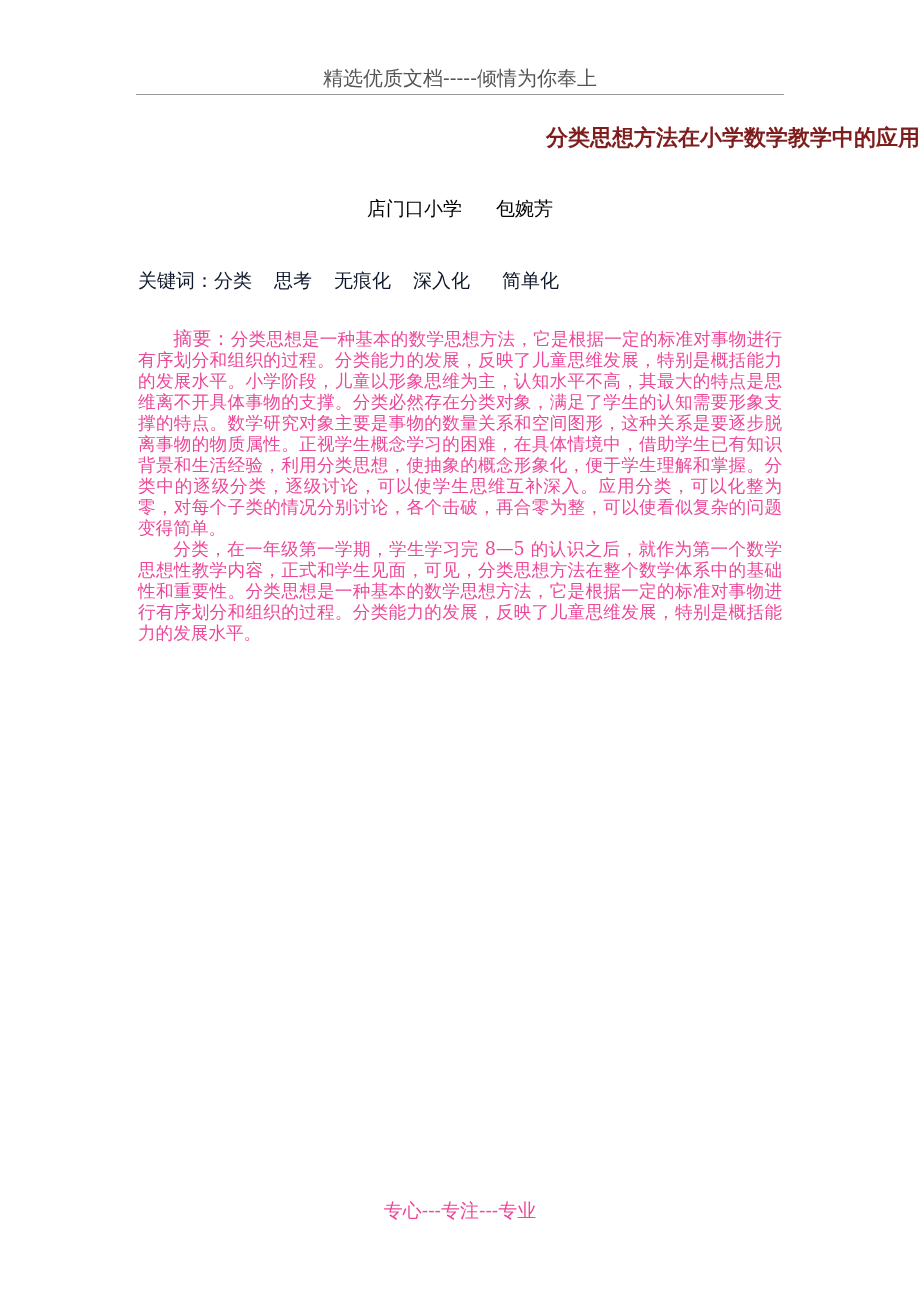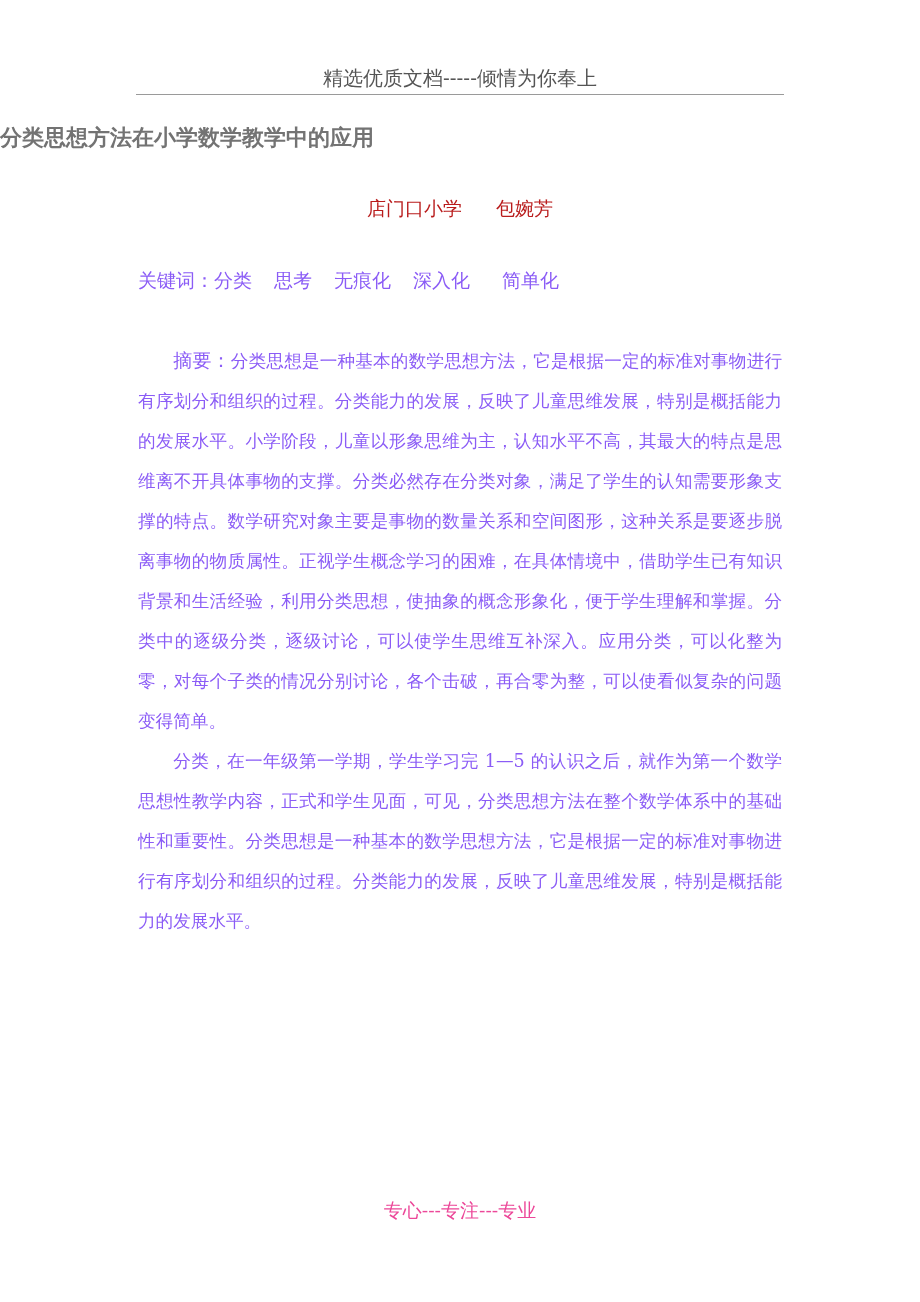--- a/index.html
+++ b/index.html
@@ -39,57 +39,57 @@
       top: 94px;
       width: 648px;
       height: 1px;
       background: #9a9a9a;
     }
     .title {
       position: absolute;
       left: 0;
       width: 920px;
       top: 122px;
-      text-align: left;
+      text-align: right;
       font-size: 22px;
       line-height: 32px;
       font-weight: bold;
-      color: #737373;
+      color: #7f1d1d;
       font-family: "DejaVu Sans", "Liberation Sans", sans-serif;
     }
     .author-line {
       position: absolute;
       left: 0;
       width: 920px;
       top: 194px;
       text-align: center;
       font-size: 19px;
       line-height: 28px;
-      color: #b91c1c;
+      color: #000000;
     }
     .author-line .gap { display: inline-block; width: 34px; }
     .keywords {
       position: absolute;
       left: 138px;
       top: 266px;
       font-size: 19px;
       line-height: 28px;
-      color: #8b5cf6;
+      color: #0f172a;
       white-space: nowrap;
     }
     .keywords .kw { display: inline-block; margin-right: 22px; }
     .keywords .kw.wide { margin-right: 32px; }
     .body-text {
       position: absolute;
       left: 138px;
-      top: 340px;
+      top: 328px;
       width: 644px;
       font-size: 17.6px;
-      line-height: 40px;
-      color: #8b5cf6;
+      line-height: 21px;
+      color: #ec4899;
       text-align: justify;
     }
     .body-text p {
       margin: 0;
       text-indent: 2em;
     }
     .abstract-label {
       font-size: 19px;
     }
     .footer-text {
@@ -116,18 +116,18 @@
   <div class="author-line">
     <span>店门口小学</span><span class="gap"></span><span>包婉芳</span>
   </div>
 
   <div class="keywords">
     <span>关键词：</span><span class="kw">分类</span><span class="kw">思考</span><span class="kw">无痕化</span><span class="kw wide">深入化</span><span class="kw">简单化</span>
   </div>
 
   <div class="body-text">
     <p><span class="abstract-label">摘要：</span><span>分类思想是一种基本的数学思想方法，它是根据一定的标准对事物进行有序划分和组织的过程。分类能力的发展，反映了儿童思维发展，特别是概括能力的发展水平。小学阶段，儿童以形象思维为主，认知水平不高，其最大的特点是思维离不开具体事物的支撑。分类必然存在分类对象，满足了学生的认知需要形象支撑的特点。数学研究对象主要是事物的数量关系和空间图形，这种关系是要逐步脱离事物的物质属性。正视学生概念学习的困难，在具体情境中，借助学生已有知识背景和生活经验，利用分类思想，使抽象的概念形象化，便于学生理解和掌握。分类中的逐级分类，逐级讨论，可以使学生思维互补深入。应用分类，可以化整为零，对每个子类的情况分别讨论，各个击破，再合零为整，可以使看似复杂的问题变得简单。</span></p>
-    <p>分类，在一年级第一学期，学生学习完 1—5 的认识之后，就作为第一个数学思想性教学内容，正式和学生见面，可见，分类思想方法在整个数学体系中的基础性和重要性。分类思想是一种基本的数学思想方法，它是根据一定的标准对事物进行有序划分和组织的过程。分类能力的发展，反映了儿童思维发展，特别是概括能力的发展水平。</p>
+    <p>分类，在一年级第一学期，学生学习完 8—5 的认识之后，就作为第一个数学思想性教学内容，正式和学生见面，可见，分类思想方法在整个数学体系中的基础性和重要性。分类思想是一种基本的数学思想方法，它是根据一定的标准对事物进行有序划分和组织的过程。分类能力的发展，反映了儿童思维发展，特别是概括能力的发展水平。</p>
   </div>
 
   <div class="footer-text">专心---专注---专业</div>
 
 </div>
 
 </body></html>

